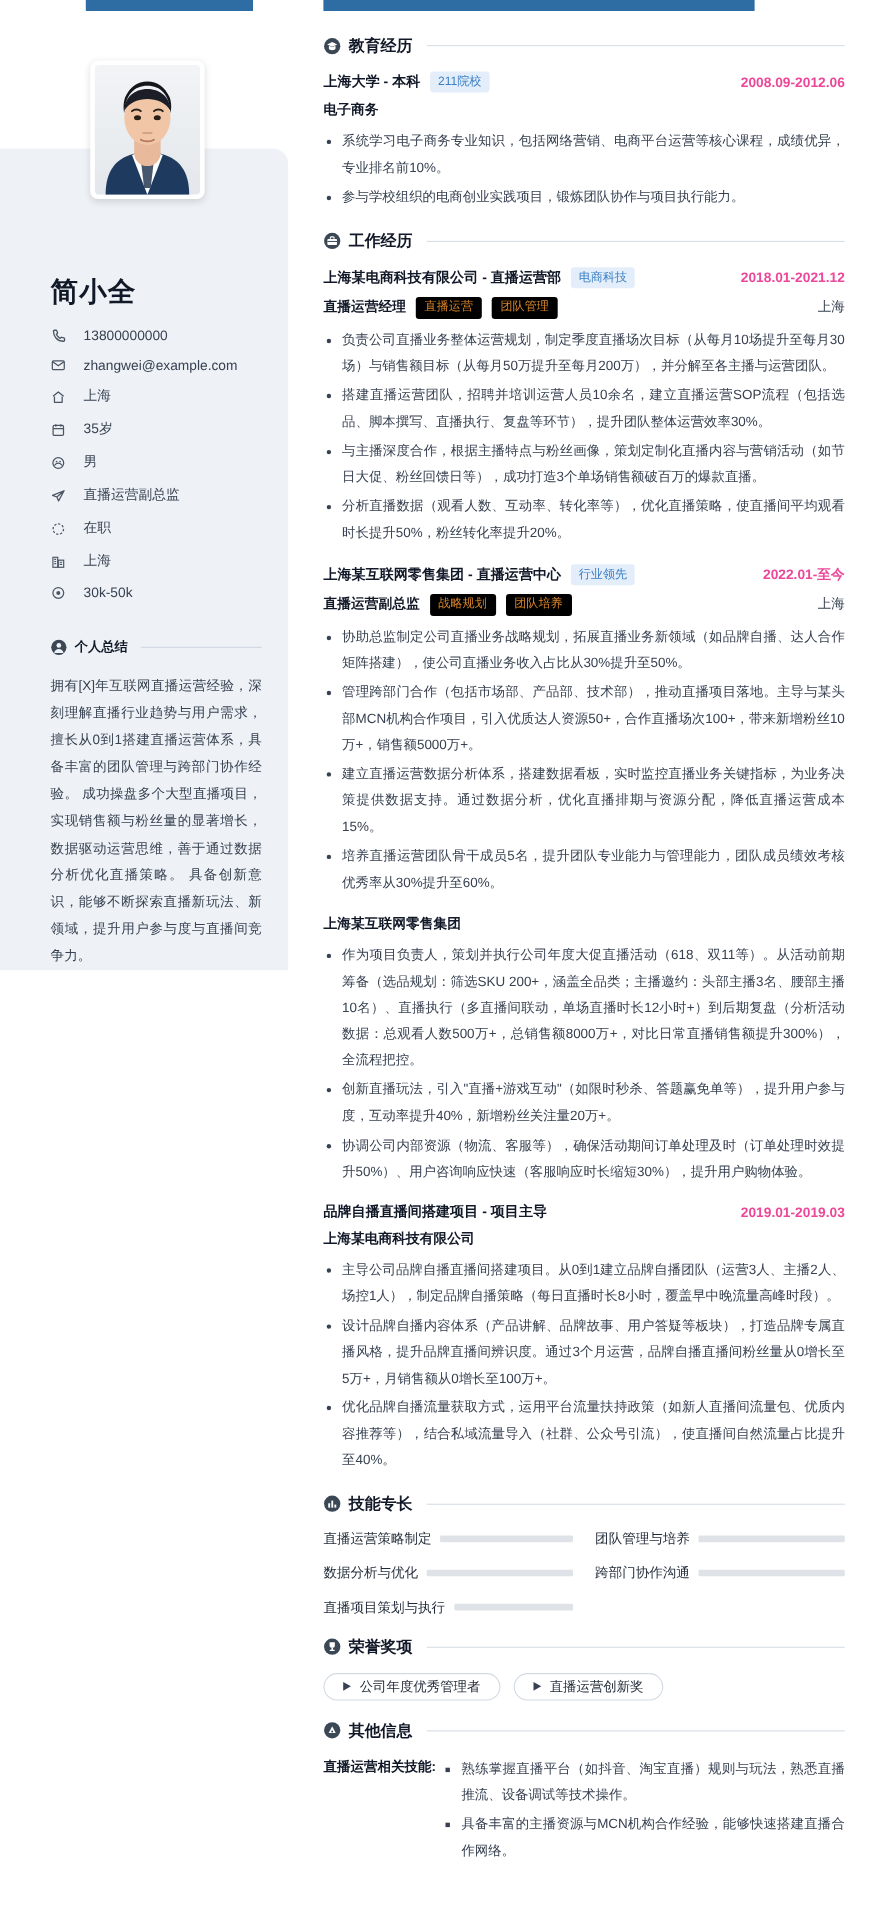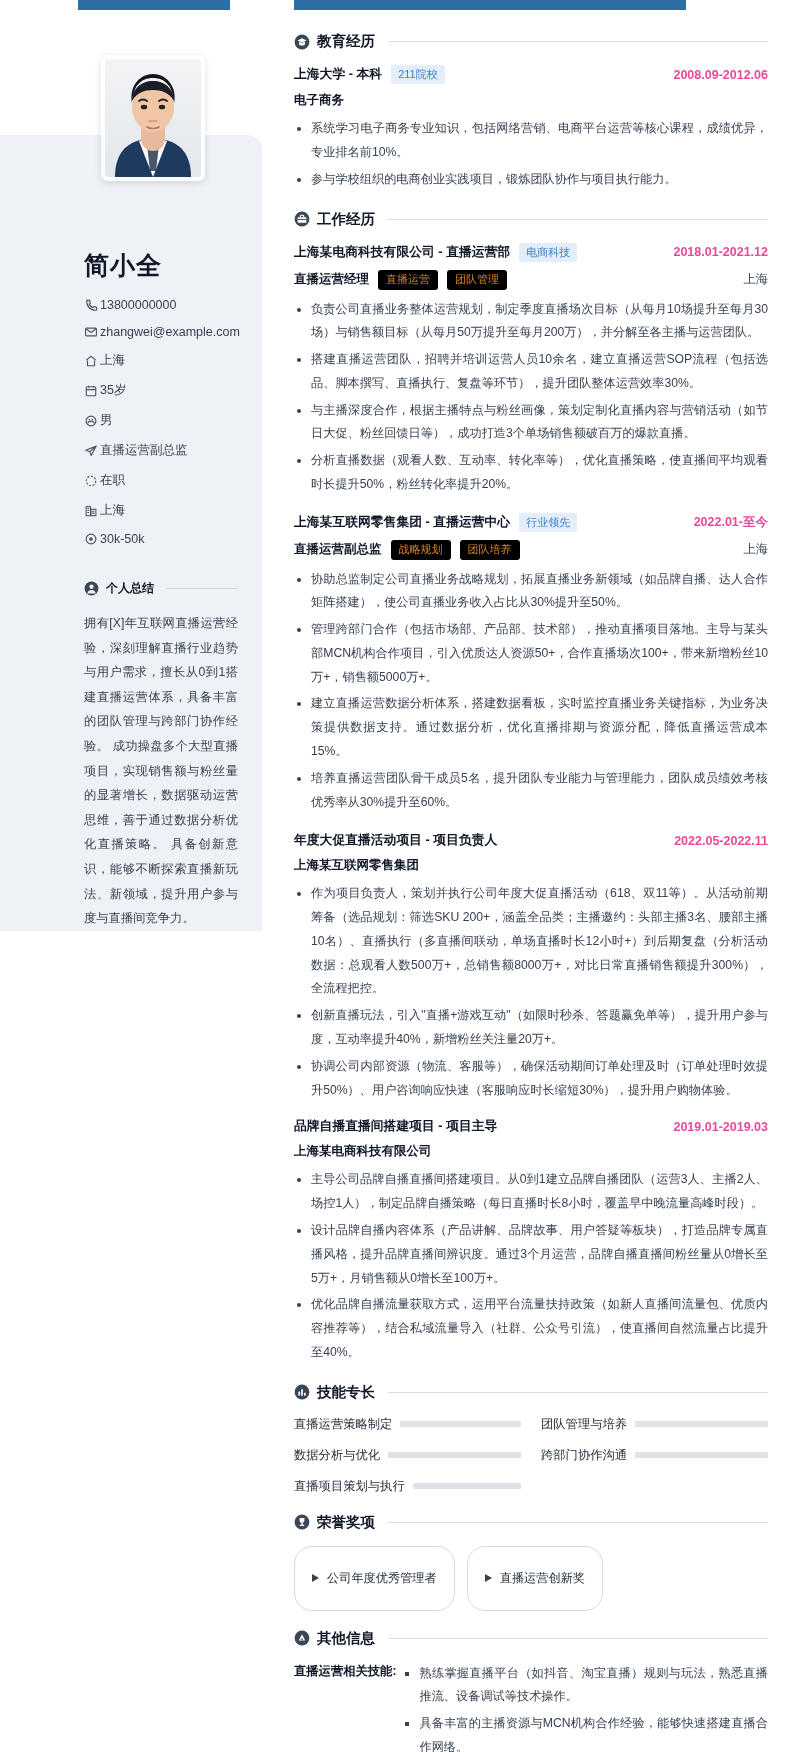--- a/index.html
+++ b/index.html
@@ -19,34 +19,34 @@
   .topbar-right .bar { width: 392px; height: 10px; background: #2e6ca4; }
 
   .body-cols { display: flex; align-items: flex-start; }
 
   
   .sidebar { width: 268px; position: relative; padding-top: 45px; }
   .sidebar-card {
     position: absolute; left: 0; top: 125px; width: 262px; bottom: 0;
     background: #eef2f6; border-radius: 0 14px 0 0;
   }
-  .sidebar-inner { position: relative; z-index: 2; margin-left: 38px; }
+  .sidebar-inner { position: relative; z-index: 2; }
   .photo-wrap { display: flex; justify-content: center; margin-bottom: 14px; }
   .photo {
     width: 104px; height: 126px; border-radius: 7px; background: #ffffff;
     padding: 4px; box-shadow: 0 2px 7px rgba(0,0,0,.13); overflow: hidden;
   }
   .photo svg { display: block; width: 96px; height: 118px; border-radius: 4px; }
 
   .name {
     font-size: 25px; font-weight: bold; color: #111827;
     padding: 0 0 0 46px; margin-top: 68px; margin-bottom: 16px; letter-spacing: 1px;
   }
   .contact-list { padding: 0 0 0 46px; }
-  .contact-row { display: flex; align-items: center; gap: 2px; margin-bottom: 13px; }
+  .contact-row { display: flex; align-items: center; gap: 16px; margin-bottom: 13px; }
   .contact-row .ic { width: 14px; height: 14px; flex: 0 0 14px; color: #4b5563; }
   .contact-row .ic svg { display: block; width: 14px; height: 14px; }
   .contact-row .tx { font-size: 12.5px; color: #374151; }
 
   .summary-block { padding: 0 30px 0 46px; margin-top: 34px; }
   .sb-head { display: flex; align-items: center; gap: 7px; margin-bottom: 14px; }
   .sb-head .dot { width: 15px; height: 15px; flex: 0 0 15px; }
   .sb-head .dot svg { display: block; width: 15px; height: 15px; }
   .sb-head .t { font-size: 12px; font-weight: bold; color: #111827; }
   .sb-head .ln { flex: 1; height: 1px; background: #cfd8e3; margin-left: 5px; }
@@ -93,21 +93,21 @@
   .skill { display: flex; align-items: center; gap: 8px; }
   .skill .nm { font-size: 12.3px; color: #1f2937; white-space: nowrap; font-weight: 500; }
   .skill .track { flex: 1; height: 6px; background: #dfe3e8; border-radius: 1px; overflow: hidden; min-width: 40px; }
   .skill .fill { height: 6px; background: #3b6f9e; }
 
   
   .awards { display: flex; gap: 12px; flex-wrap: wrap; }
   .award {
     display: flex; align-items: center; gap: 8px;
     border: 1px solid #d3dae3; border-radius: 18px;
-    padding: 23px 17px; font-size: 12.2px; color: #1f2937; background: #fff;
+    padding: 3px 17px; font-size: 12.2px; color: #1f2937; background: #fff;
   }
   .award .tri {
     width: 0; height: 0; border-left: 7px solid #374151;
     border-top: 4.5px solid transparent; border-bottom: 4.5px solid transparent;
   }
 
   
   .other-row { display: flex; align-items: flex-start; gap: 6px; }
   .other-label { font-size: 12.3px; font-weight: bold; color: #111827; white-space: nowrap; padding-top: 1px; }
   .other-body { flex: 1; }
@@ -362,24 +362,20 @@
             <li>管理跨部门合作（包括市场部、产品部、技术部），推动直播项目落地。主导与某头部MCN机构合作项目，引入优质达人资源50+，合作直播场次100+，带来新增粉丝10万+，销售额5000万+。</li>
             <li>建立直播运营数据分析体系，搭建数据看板，实时监控直播业务关键指标，为业务决策提供数据支持。通过数据分析，优化直播排期与资源分配，降低直播运营成本15%。</li>
             <li>培养直播运营团队骨干成员5名，提升团队专业能力与管理能力，团队成员绩效考核优秀率从30%提升至60%。</li>
           </ul>
         </div>
       </section>
 
       <section class="section">
 
         <div class="entry">
-          <div class="erow">
-            <span class="e-title">年度大促直播活动项目 - 项目负责人</span>
-            <span class="e-date">2022.05-2022.11</span>
-          </div>
           <div class="e-sub">上海某互联网零售集团</div>
           <ul class="bullets">
             <li>作为项目负责人，策划并执行公司年度大促直播活动（618、双11等）。从活动前期筹备（选品规划：筛选SKU 200+，涵盖全品类；主播邀约：头部主播3名、腰部主播10名）、直播执行（多直播间联动，单场直播时长12小时+）到后期复盘（分析活动数据：总观看人数500万+，总销售额8000万+，对比日常直播销售额提升300%），全流程把控。</li>
             <li>创新直播玩法，引入"直播+游戏互动"（如限时秒杀、答题赢免单等），提升用户参与度，互动率提升40%，新增粉丝关注量20万+。</li>
             <li>协调公司内部资源（物流、客服等），确保活动期间订单处理及时（订单处理时效提升50%）、用户咨询响应快速（客服响应时长缩短30%），提升用户购物体验。</li>
           </ul>
         </div>
 
         <div class="entry">
           <div class="erow">

